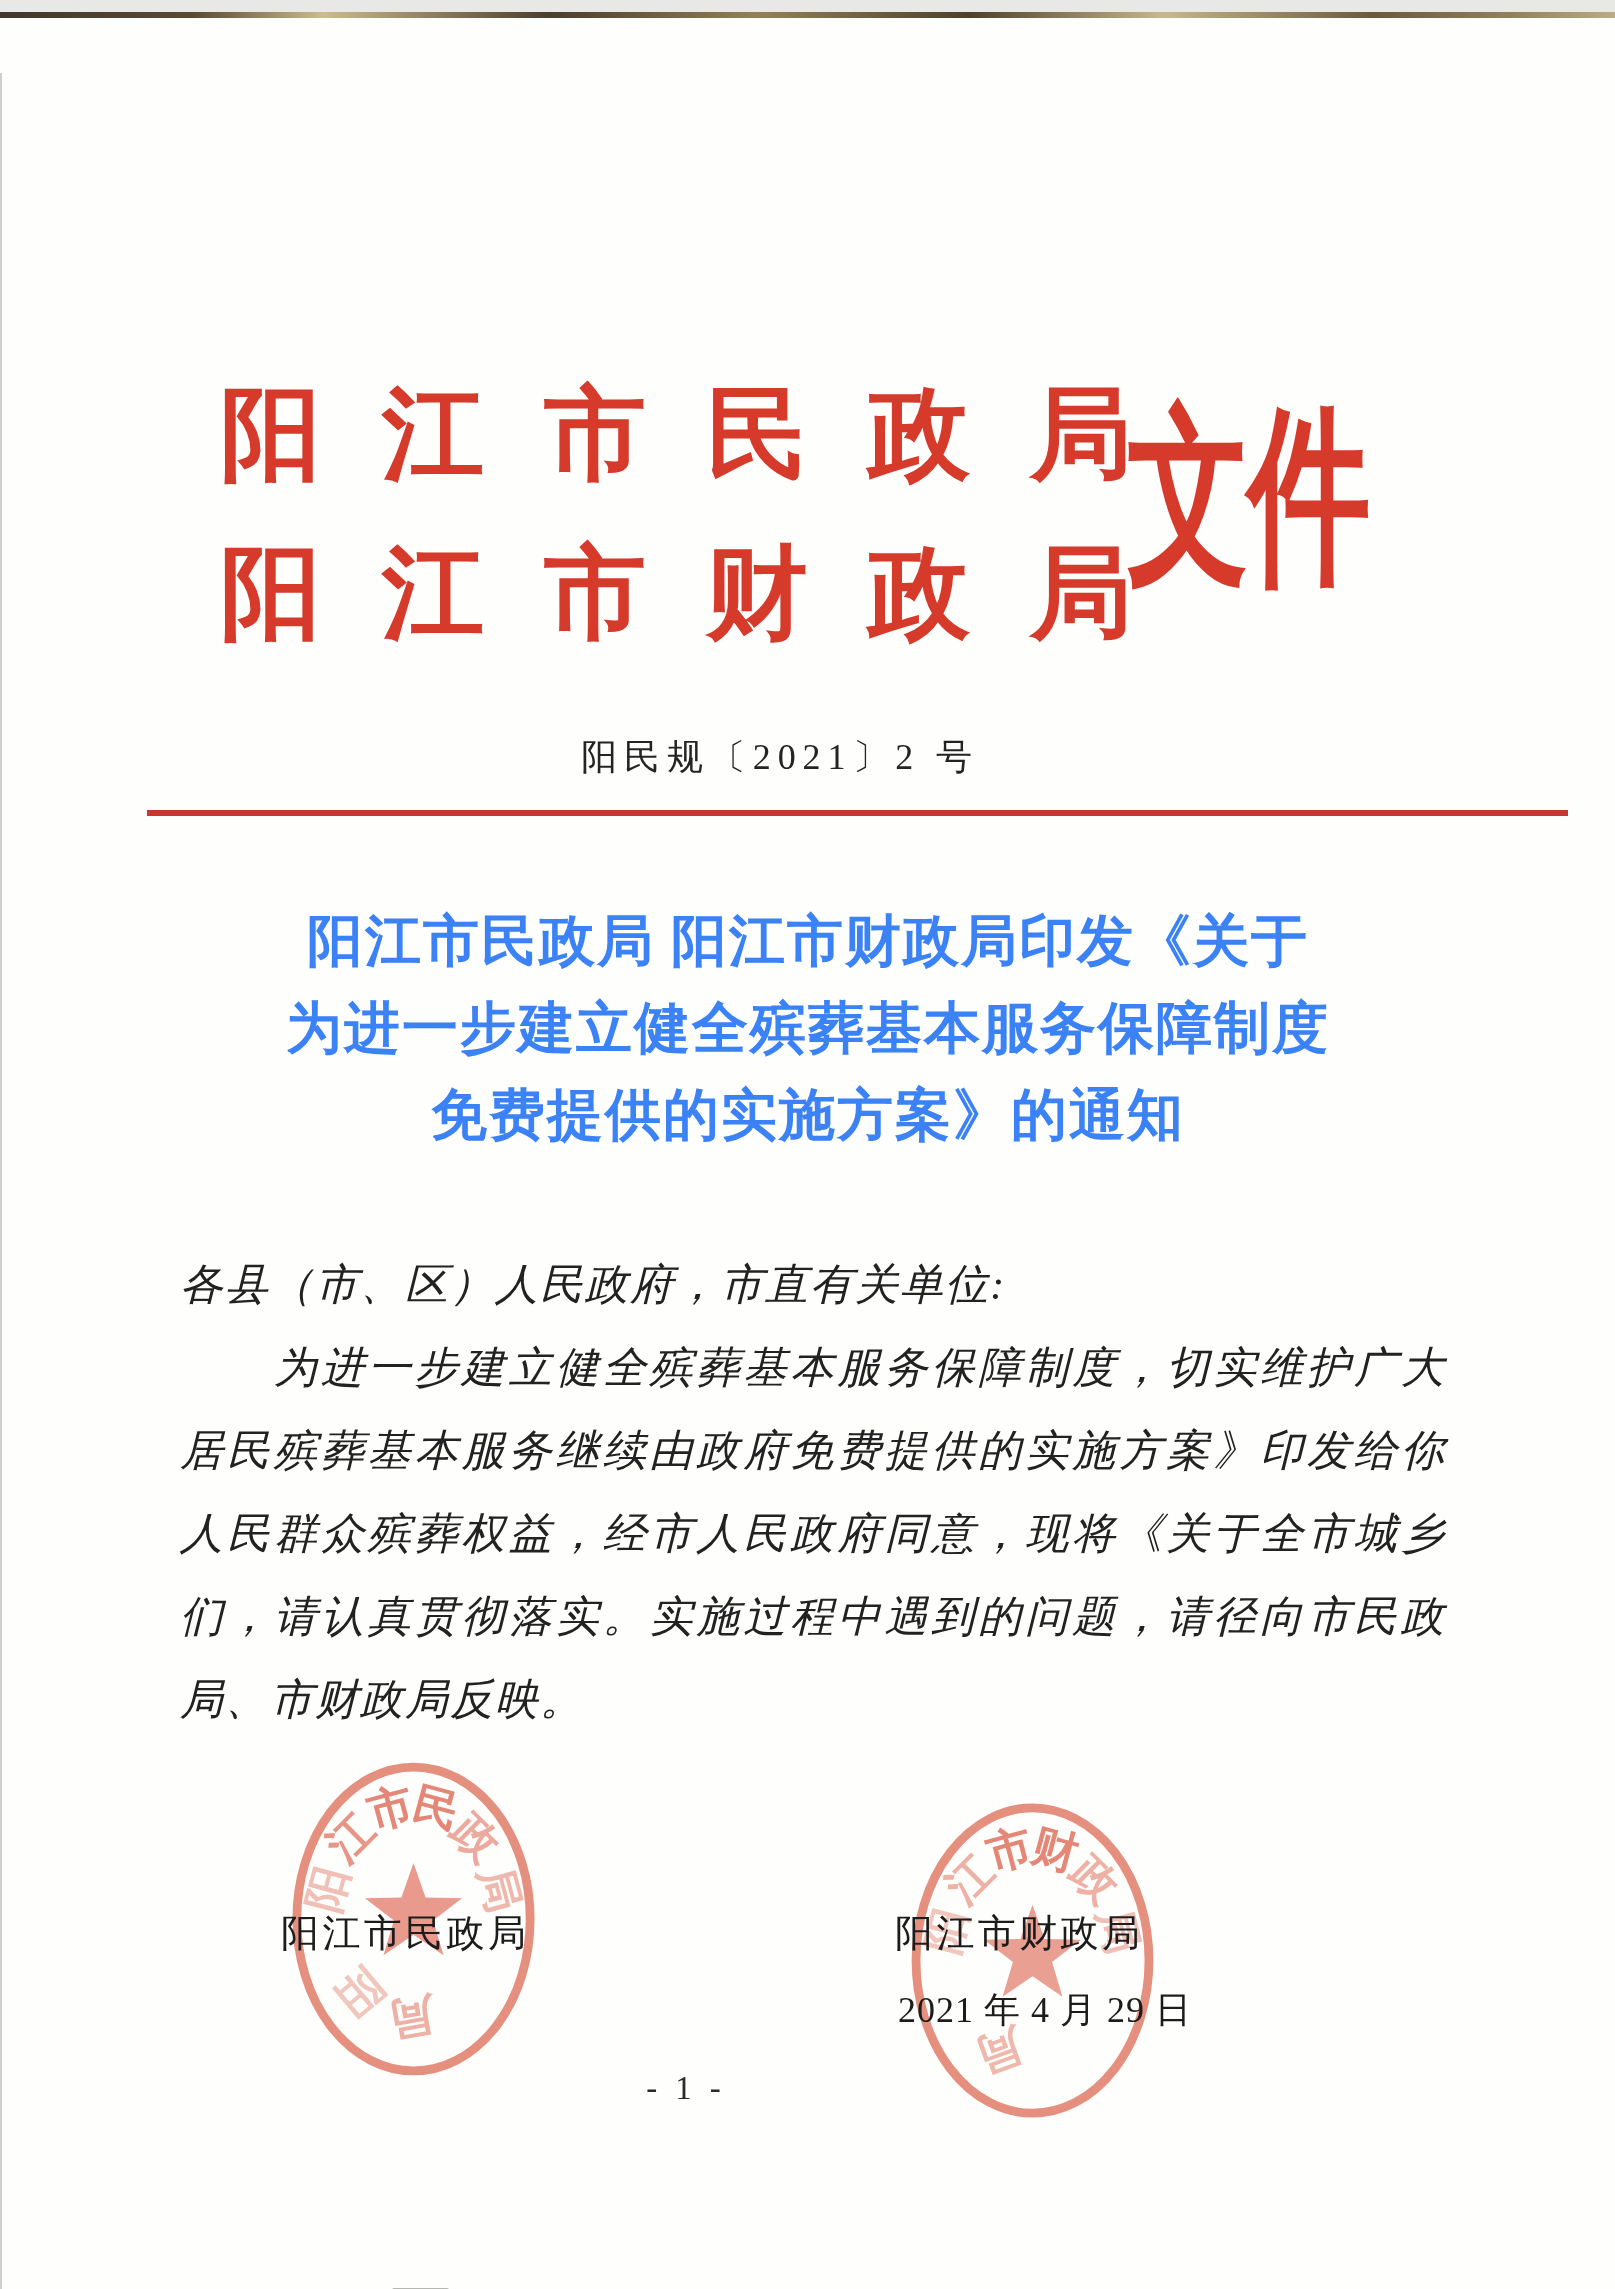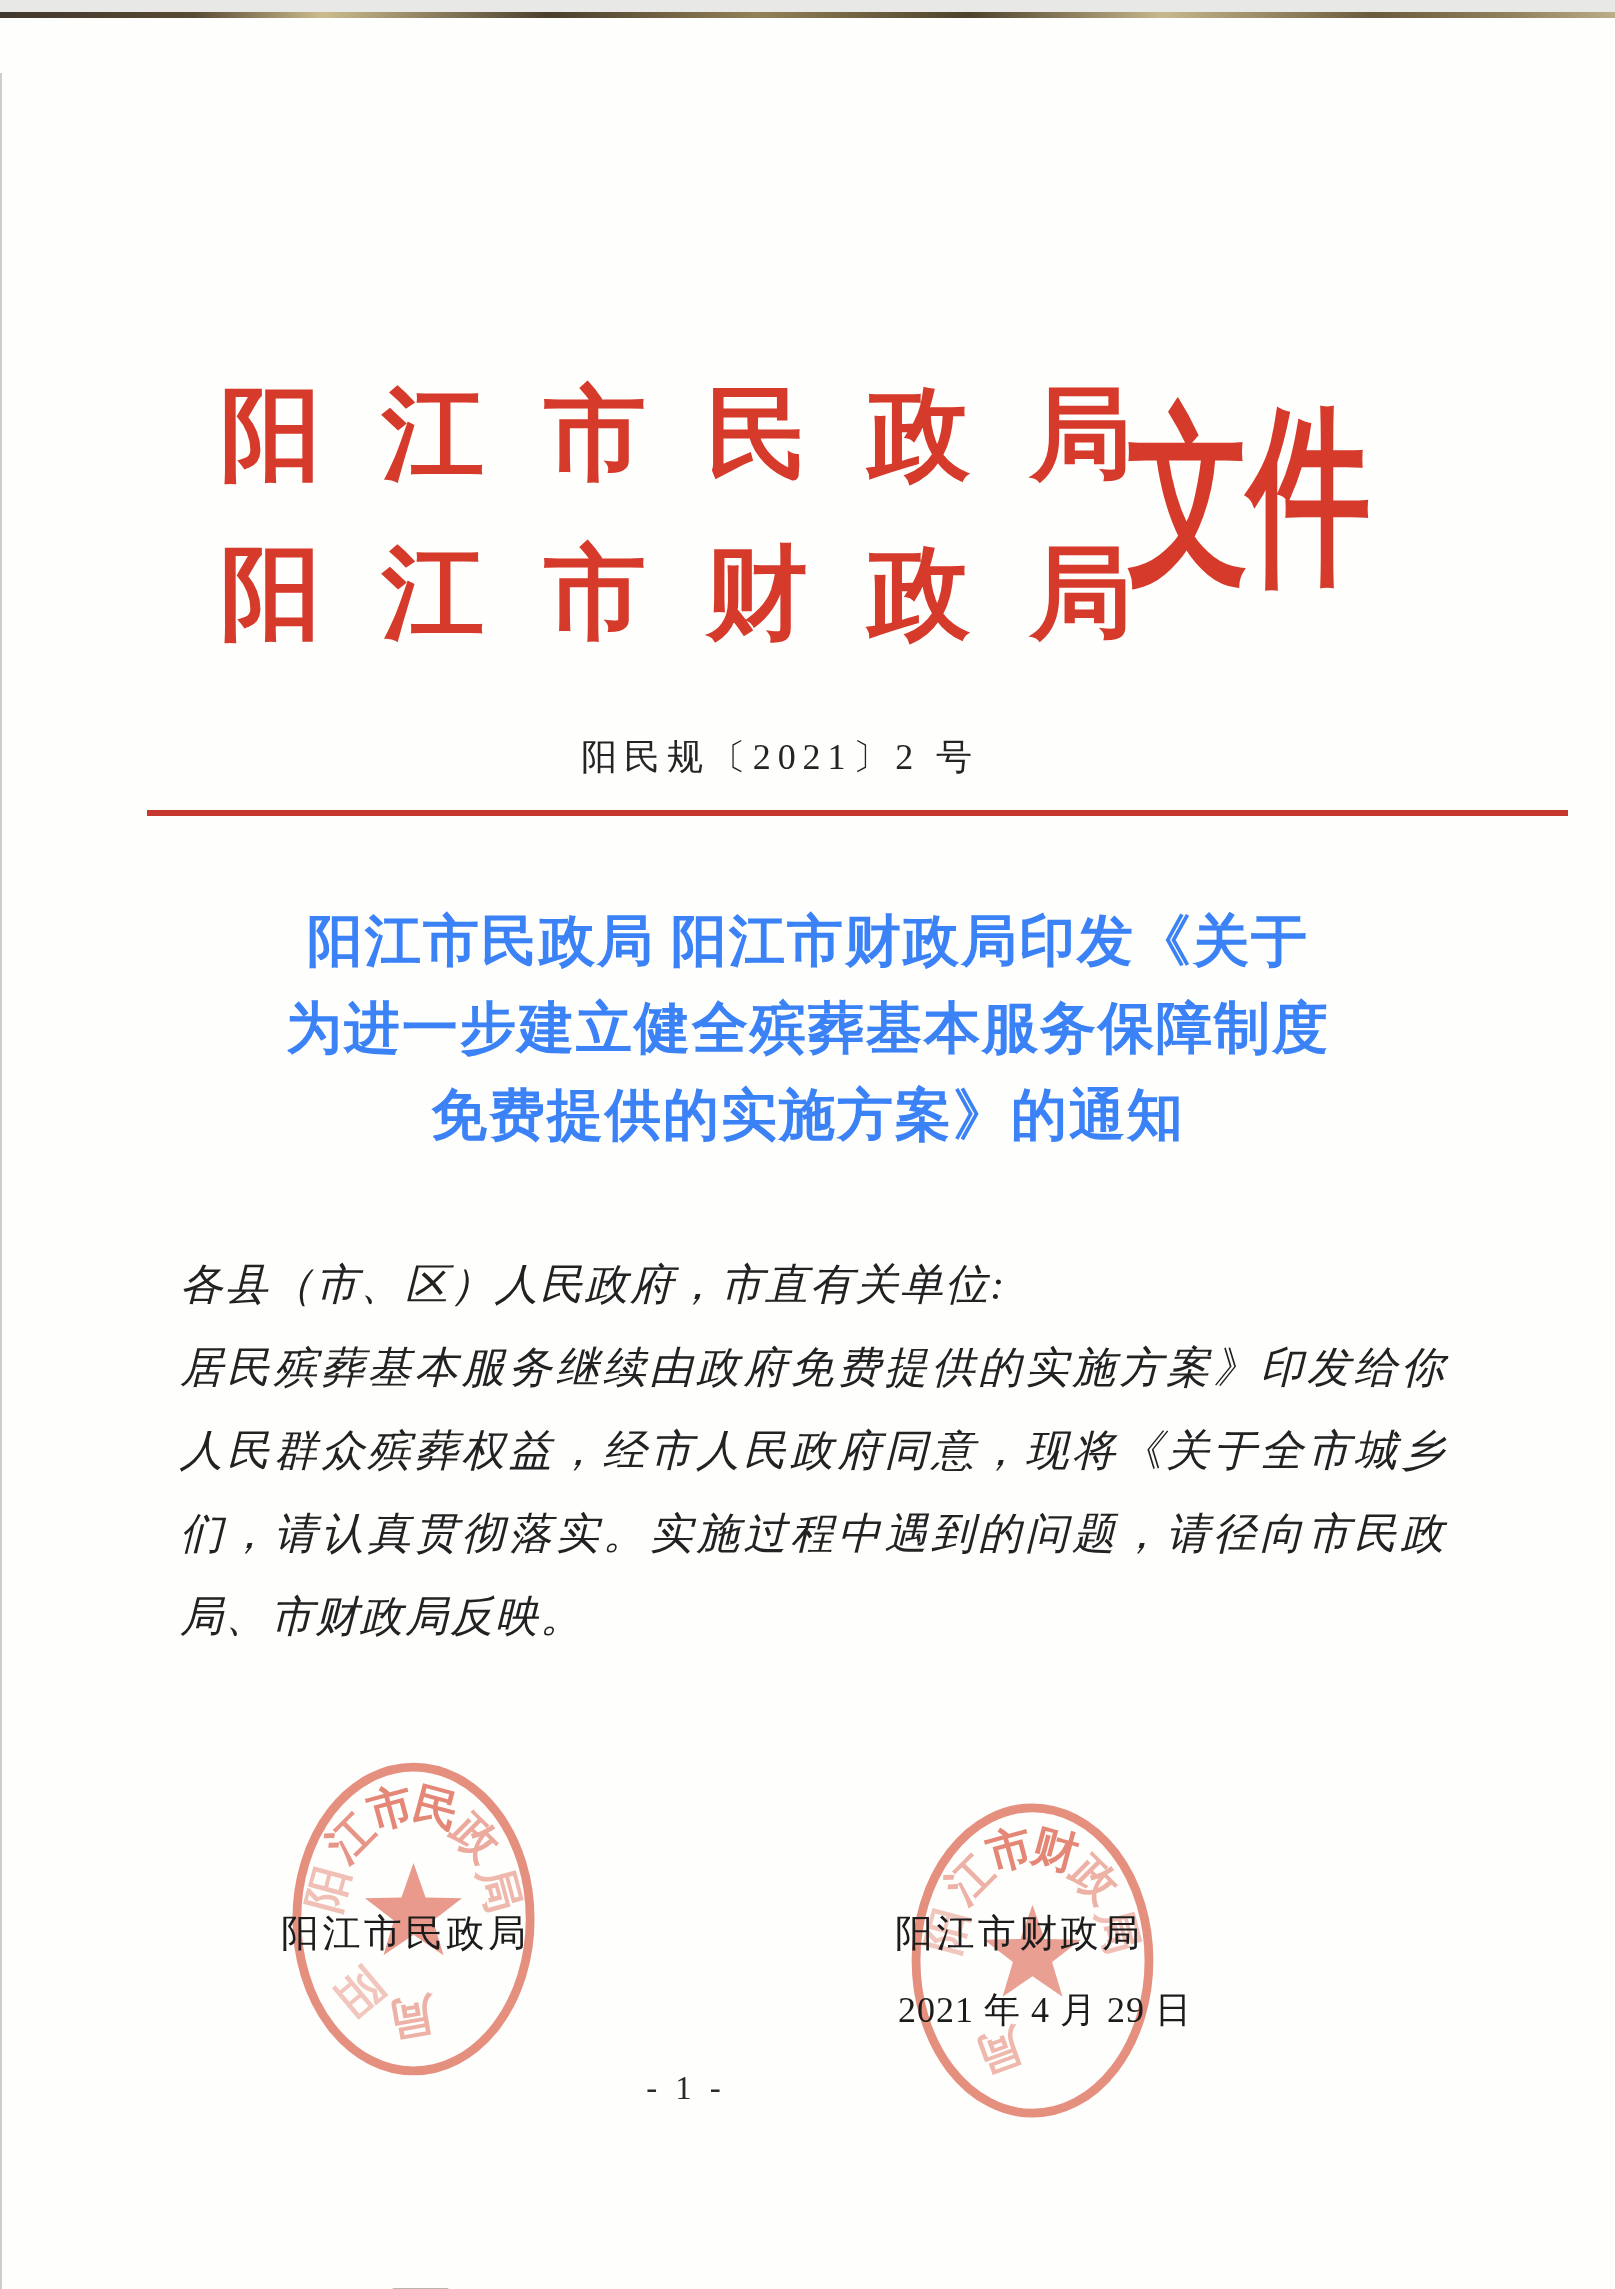--- a/index.html
+++ b/index.html
@@ -90,20 +90,21 @@
   <div class="red-rule"></div>
 
   <div class="title">
     <div>阳江市民政局 阳江市财政局印发《关于</div>
     <div>为进一步建立健全殡葬基本服务保障制度</div>
     <div>免费提供的实施方案》的通知</div>
   </div>
 
   <div class="body-block">
     <div class="body-line">各县（市、区）人民政府，市直有关单位:</div>
+    <div class="body-line justify">　　为进一步建立健全殡葬基本服务保障制度，切实维护广大</div>
     <div class="body-line justify">居民殡葬基本服务继续由政府免费提供的实施方案》印发给你</div>
     <div class="body-line justify">人民群众殡葬权益，经市人民政府同意，现将《关于全市城乡</div>
     <div class="body-line justify">们，请认真贯彻落实。实施过程中遇到的问题，请径向市民政</div>
     <div class="body-line">局、市财政局反映。</div>
   </div>
 
   <svg class="seal seal-left" viewBox="0 0 254 326">
     <ellipse cx="127" cy="163" rx="119" ry="155" fill="none" stroke="#dc6049" stroke-width="9" stroke-opacity="0.8"></ellipse>
     <polygon fill="#dc6049" fill-opacity="0.72" points="127,106 139.3,141 176.5,141.9 147,164.5 157.6,200.1 127,179 96.4,200.1 107,164.5 77.5,141.9 114.7,141"></polygon>
     <g text-anchor="middle" dominant-baseline="central">

